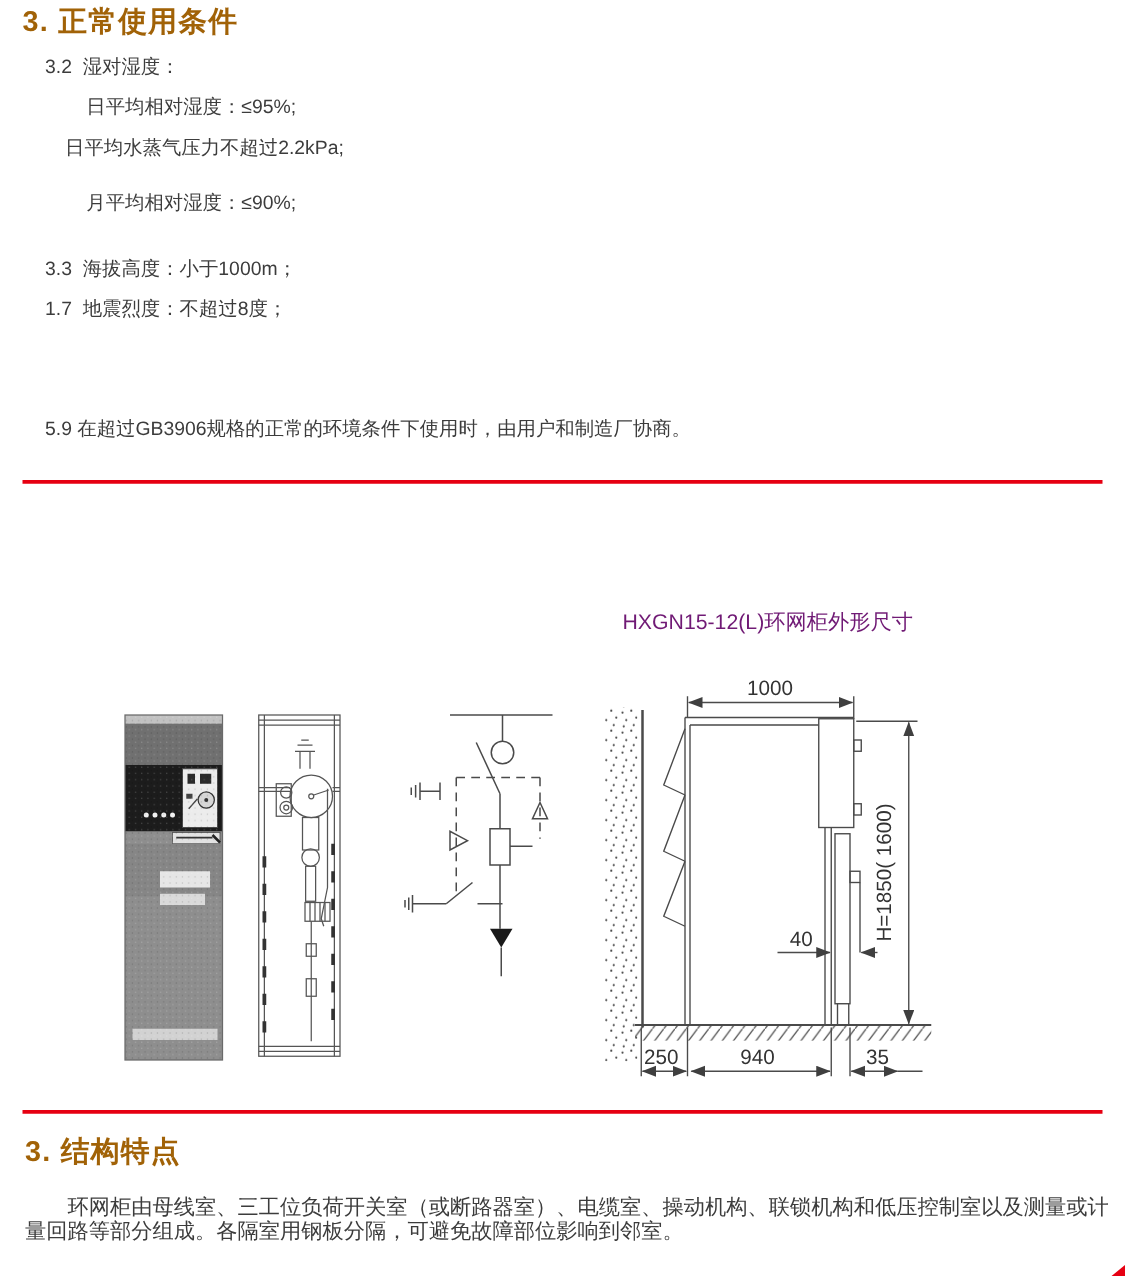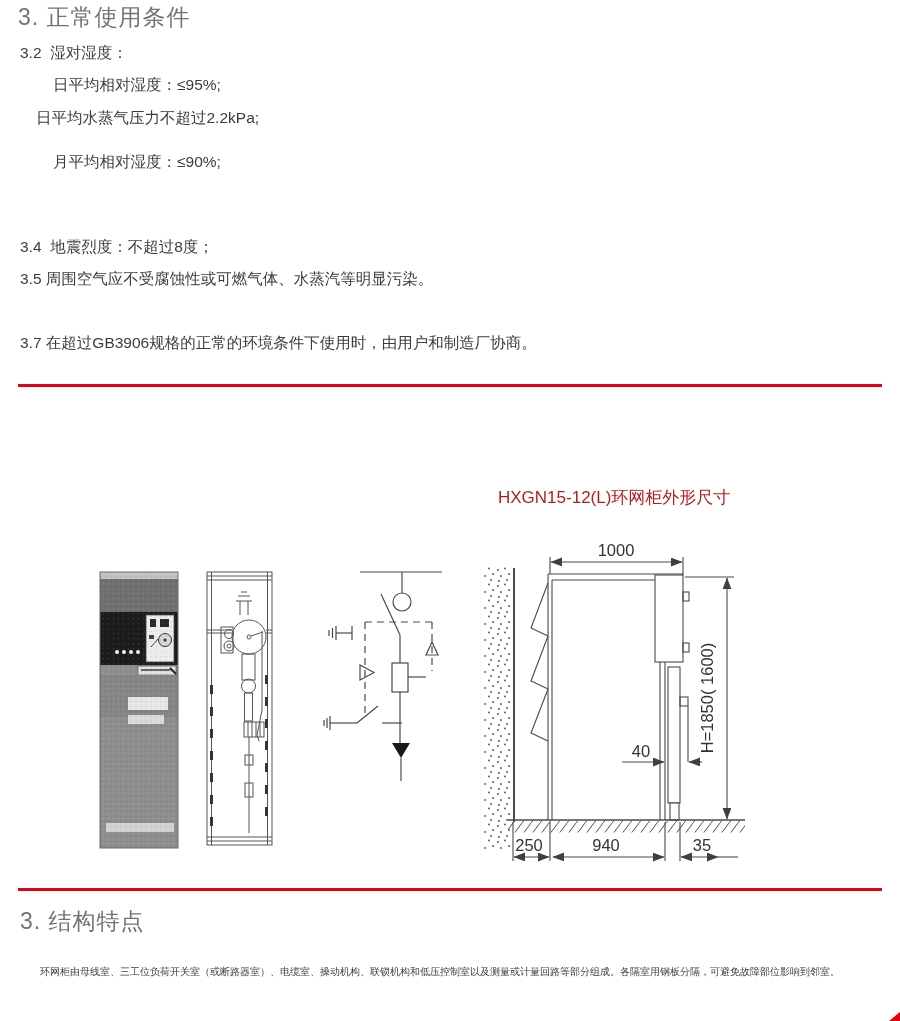--- a/index.html
+++ b/index.html
@@ -1,43 +1,43 @@
 <!DOCTYPE html>
 <html><head>
 <meta charset="utf-8">
 <style>
   html,body{margin:0;padding:0;background:#ffffff;}
   .page{position:relative;width:900px;height:1021px;background:#ffffff;overflow:hidden;
         font-family:"Liberation Sans","DejaVu Sans",sans-serif;color:#3c3c3c;}
-  .sec-heading{position:absolute;margin:0;font-size:23px;font-weight:normal;color:#737373;
+  .sec-heading{position:absolute;margin:0;font-size:23px;font-weight:bold;color:#a16207;
         letter-spacing:1px;white-space:pre;}
-  .tline{position:absolute;font-size:15.5px;color:#3c3c3c;white-space:pre;}
+  .tline{position:absolute;font-size:15.5px;color:#3c3c3c;white-space:pre;margin-left:16px;}
   .red-rule{position:absolute;left:18px;width:864px;height:3px;background:#e60012;}
-  .fig-caption{position:absolute;font-size:17px;color:#b91c1c;white-space:pre;}
-  .para{position:absolute;left:20px;top:956px;width:872px;margin:0;font-size:10px;
-        line-height:31px;text-indent:2em;color:#3c3c3c;}
+  .fig-caption{position:absolute;font-size:17px;color:#701a75;white-space:pre;}
+  .para{position:absolute;left:20px;top:956px;width:872px;margin:0;font-size:17px;
+        line-height:19px;text-indent:2em;color:#3c3c3c;}
   .corner-mark{position:absolute;right:0;bottom:0;width:0;height:0;
         border-style:solid;border-width:0 0 9px 11px;
         border-color:transparent transparent #e60012 transparent;}
   svg text{font-family:"Liberation Sans","DejaVu Sans",sans-serif;}
 </style>
 </head>
 <body>
 
 <div class="page">
 
   <h2 class="sec-heading" style="left:18px;top:2px">3. 正常使用条件</h2>
 
   <div class="tline" style="left:20px;top:43px">3.2  湿对湿度：</div>
   <div class="tline" style="left:53px;top:75px">日平均相对湿度：≤95%;</div>
   <div class="tline" style="left:36px;top:108px">日平均水蒸气压力不超过2.2kPa;</div>
   <div class="tline" style="left:53px;top:152px">月平均相对湿度：≤90%;</div>
-  <div class="tline" style="left:20px;top:237px">3.4  地震烈度：不超过8度；</div>
-  <div class="tline" style="left:20px;top:269px">3.5 周围空气应不受腐蚀性或可燃气体、水蒸汽等明显污染。</div>
-  <div class="tline" style="left:20px;top:333px">3.7 在超过GB3906规格的正常的环境条件下使用时，由用户和制造厂协商。</div>
+  <div class="tline" style="left:20px;top:205px">3.3  海拔高度：小于1000m；</div>
+  <div class="tline" style="left:20px;top:237px">1.7  地震烈度：不超过8度；</div>
+  <div class="tline" style="left:20px;top:333px">5.9 在超过GB3906规格的正常的环境条件下使用时，由用户和制造厂协商。</div>
 
   <div class="red-rule" style="top:384px"></div>
 
 
   <div class="fig-caption" style="left:498px;top:486px">HXGN15-12(L)环网柜外形尺寸</div>
 
   <svg style="position:absolute;left:0;top:535px" width="900" height="350" viewBox="0 0 900 350">
     <defs>
       <marker id="arw" markerWidth="11" markerHeight="9" refX="10" refY="4" orient="auto-start-reverse">
         <path d="M0,0 L10.5,4 L0,8 z" fill="#3f3f3f"></path>

